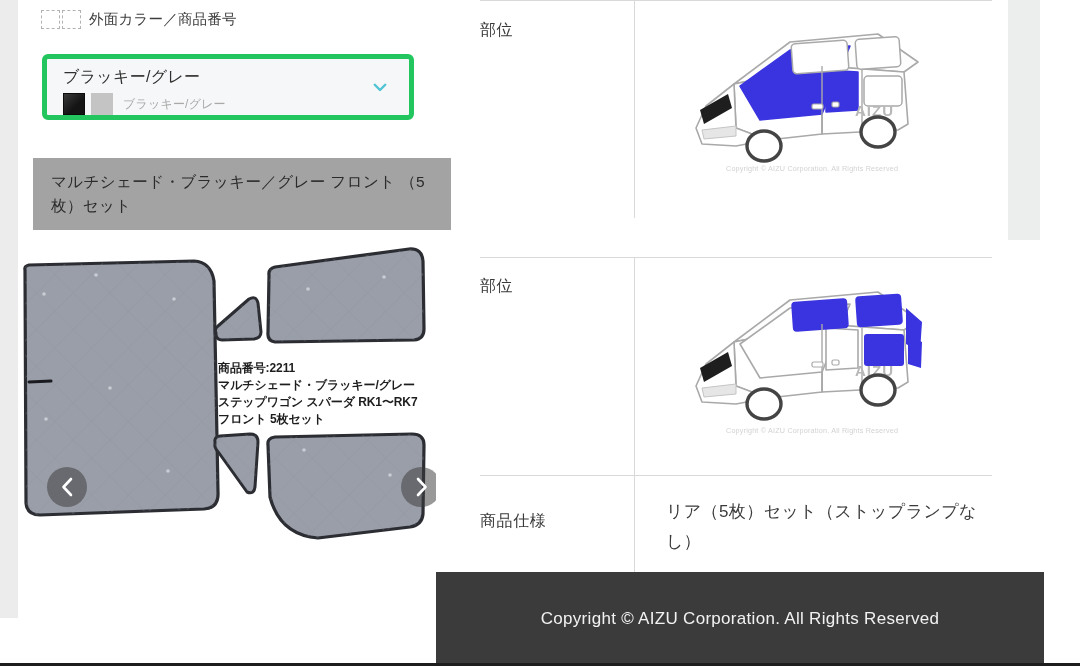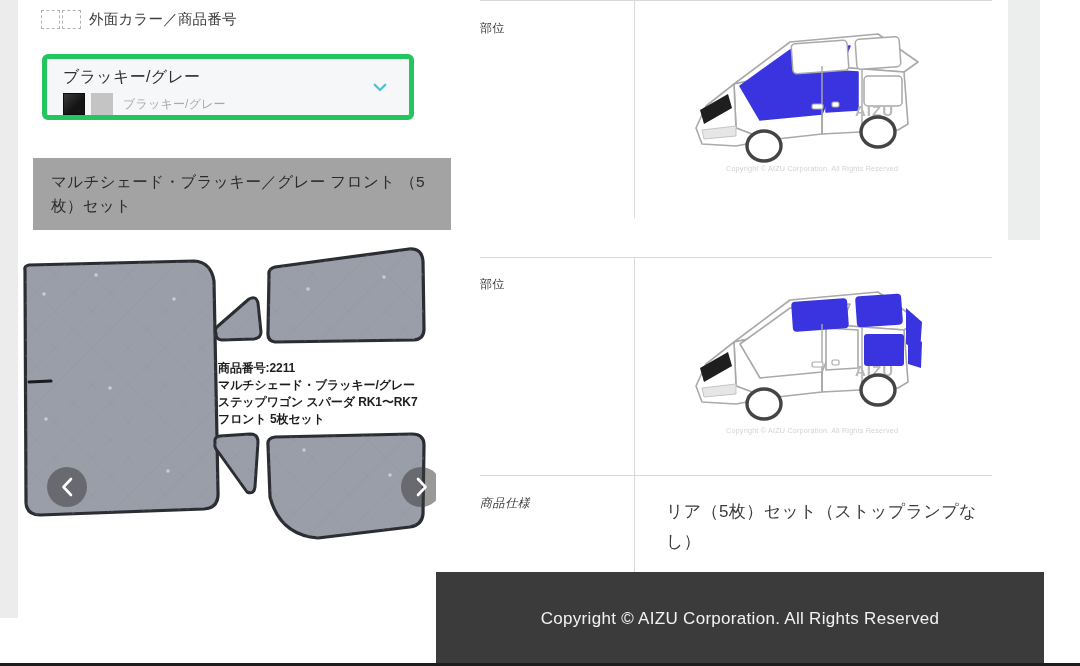--- a/index.html
+++ b/index.html
@@ -114,21 +114,21 @@
   .spec-row { position: relative; display: flex; }
   .row-line {
     position: absolute; left: 24px; right: 10px; height: 1px; background: #d9d9d9;
   }
   .vline {
     position: absolute; left: 178px; width: 1px; background: #d9d9d9;
   }
   .cell-label {
     width: 178px; flex: 0 0 178px;
     padding: 20px 0 0 24px;
-    font-size: 12px; color: #3a3a3a; letter-spacing: 0.6px;
+    font-size: 16px; color: #3a3a3a; letter-spacing: 0.6px;
   }
   .cell-value {
     flex: 1; padding: 22px 16px 0 32px;
     font-size: 17px; line-height: 1.75; color: #3a3a3a; letter-spacing: 0.4px;
   }
   .cell-illust { flex: 1; position: relative; }
   .van-wrap { position: relative; width: 100%; height: 100%; text-decoration: underline; }
   .van-svg { position: absolute; left: 38px; top: 6px; }
   .van-watermark {
     position: absolute; left: 92px; top: 164px;
@@ -327,21 +327,21 @@
               <ellipse cx="206" cy="126" rx="17" ry="15" fill="#fff" stroke="#444" stroke-width="3.4"></ellipse>
             </svg>
             <div class="van-watermark" style="top:208px;">Copyright © AIZU Corporation.  All Rights Reserved</div>
           </div>
         </div>
       </div>
 
       <div class="spec-row" style="height:97px;">
         <div class="row-line" style="top:0px;"></div>
         <div class="vline" style="top:0px;height:97px;"></div>
-        <div class="cell-label" style="padding-top:20px;font-style:italic;">商品仕様</div>
+        <div class="cell-label" style="padding-top:36px;">商品仕様</div>
         <div class="cell-value">リア（5枚）セット（ストップランプなし）</div>
       </div>
     </div>
   </div>
 
   <div class="footer">
     <span class="footer-text">Copyright © AIZU Corporation. All Rights Reserved</span>
   </div>
   <div class="footer-right-fill"></div>
   <div class="bottom-edge"></div>

